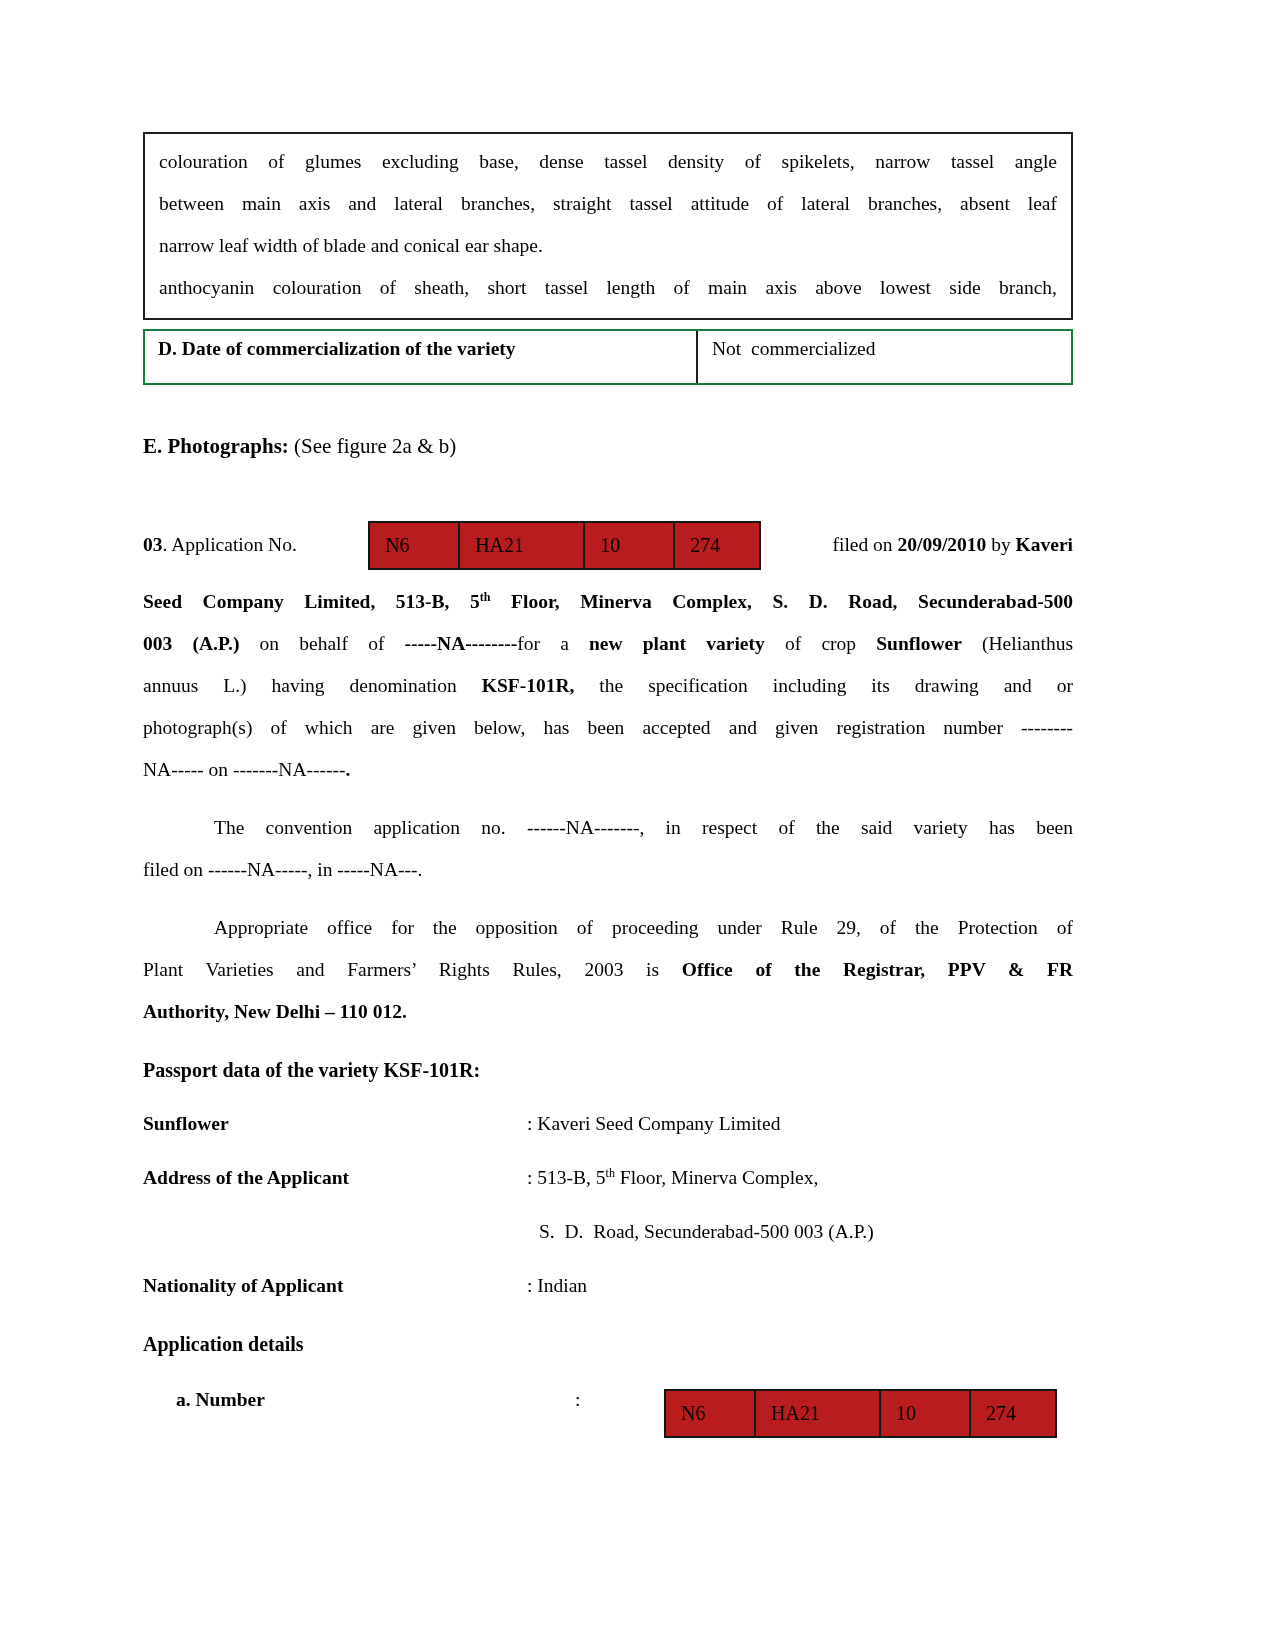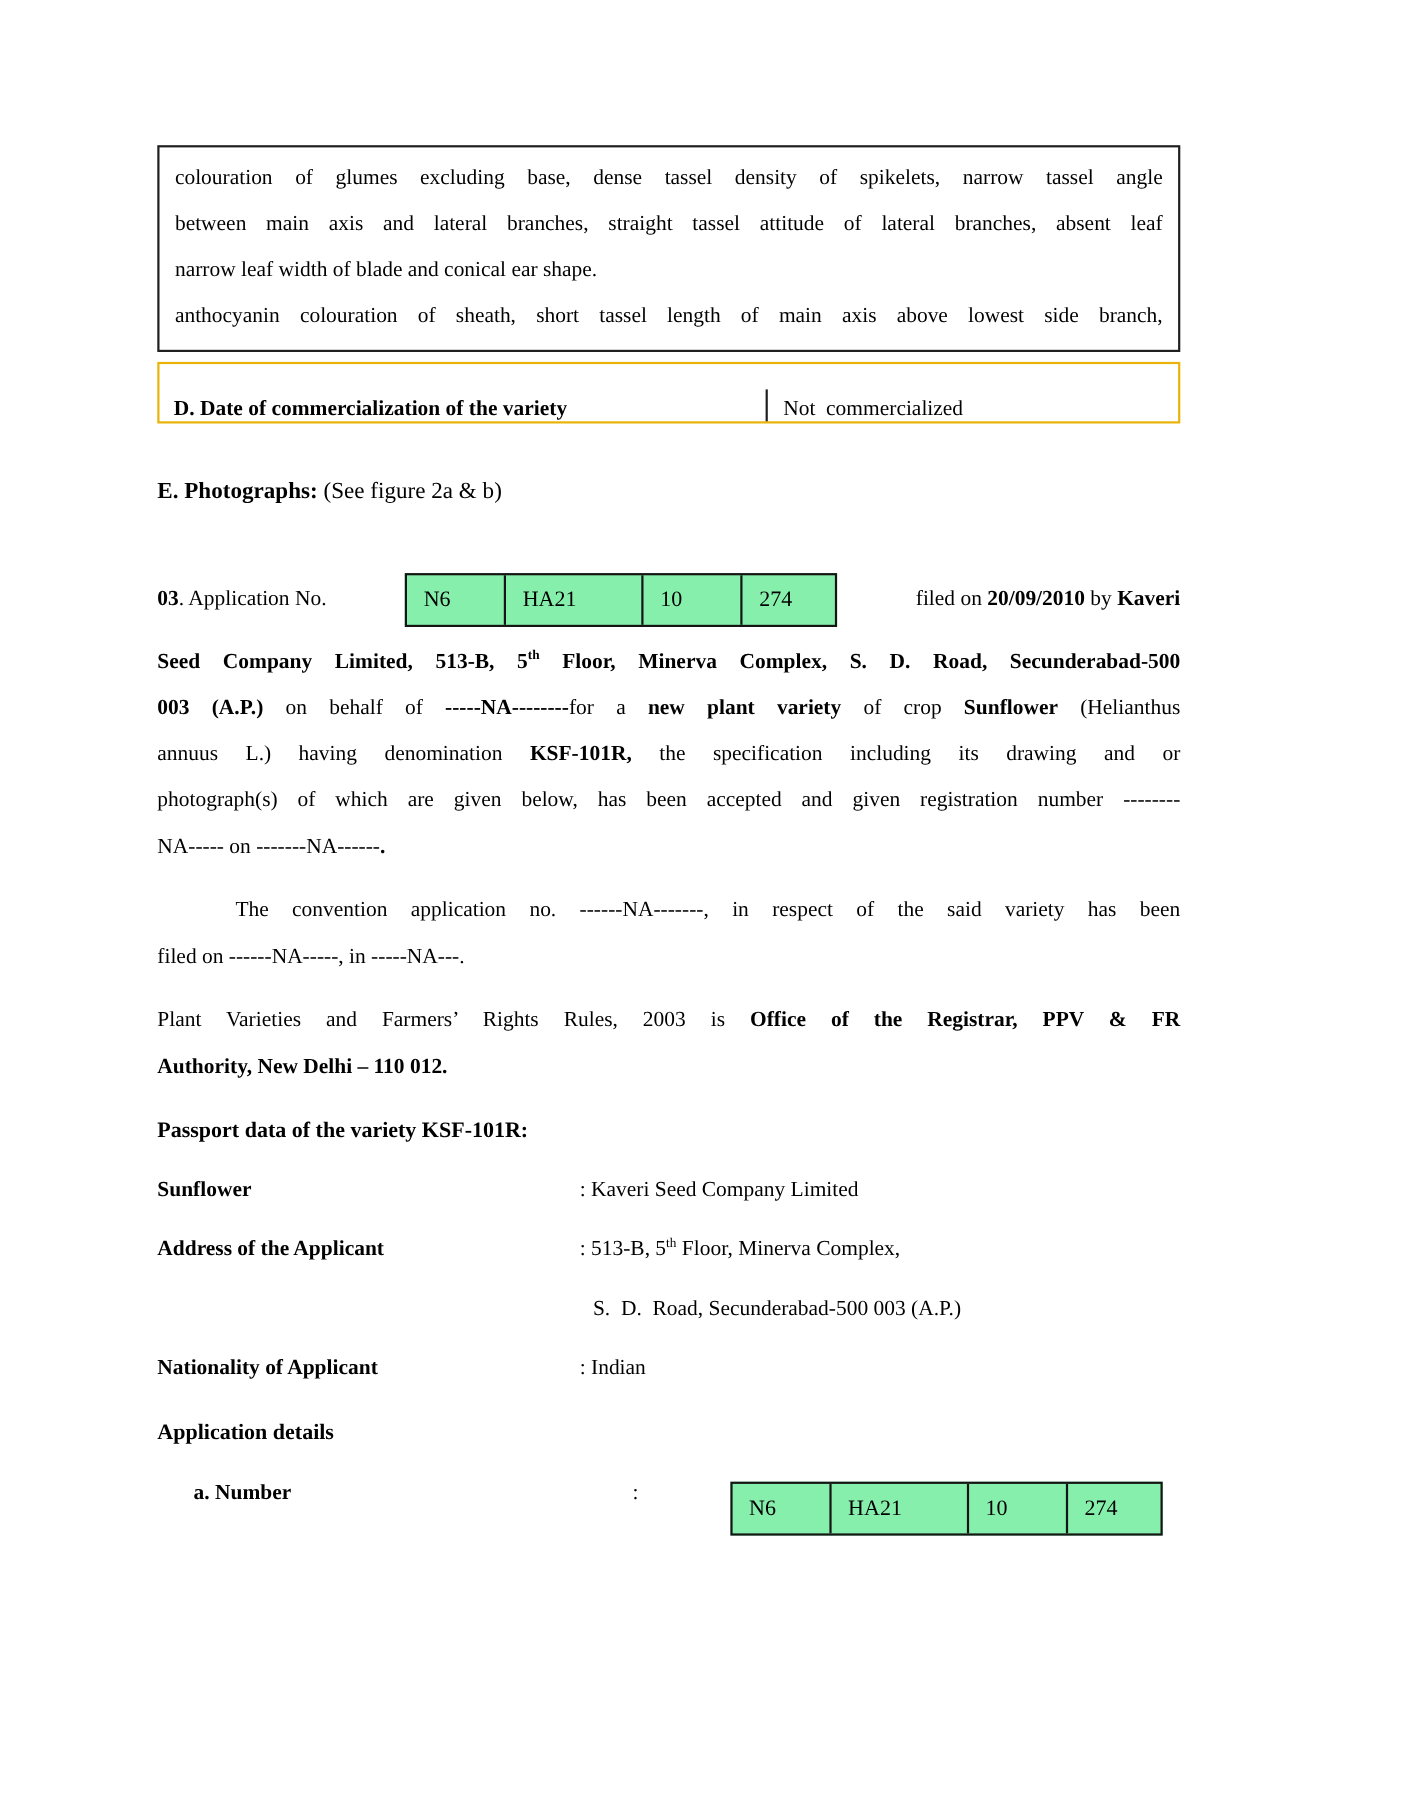--- a/index.html
+++ b/index.html
@@ -11,31 +11,31 @@
   .content { position:absolute; left:143px; top:132px; width:930px; font-size:19.5px; }
   .b { font-weight:bold; }
   .pre { white-space:pre-wrap; }
   sup { font-size:0.62em; line-height:0; }
 
   .box { border:2px solid #1f1f1f; padding:7px 14px 9px 14px; }
   .jline { line-height:42px; text-align:justify; }
   .jfull { text-align-last:justify; }
   .ind { text-indent:71px; }
 
-  .drow { border:2px solid #eab308; margin-top:9px; display:flex; height:52px; box-sizing:content-box;align-items:flex-end; }
+  .drow { border:2px solid #15803d; margin-top:9px; display:flex; height:52px; box-sizing:content-box; }
   .dcl { width:553px; border-right:2px solid #1f1f1f; padding:7px 10px 0 13px; box-sizing:border-box; font-weight:bold; }
   .dcr { flex:1; padding:7px 10px 0 14px; }
 
   .eline { margin-top:46px; font-size:21px; line-height:30px; }
 
   .p03 { margin-top:52px; }
   .l1 { display:flex; justify-content:space-between; align-items:center; height:64px; margin-bottom:4px; }
   .l1 .seg { white-space:nowrap; }
 
-  .itable { display:flex; border:2px solid #151515; height:45px; background:#86efac; }
+  .itable { display:flex; border:2px solid #151515; height:45px; background:#b91c1c; }
   .itable .cell { border-right:2px solid #151515; display:flex; align-items:center;
                   padding-left:15px; font-size:20px; box-sizing:border-box; }
   .itable .cell:last-child { border-right:none; }
   .c1 { width:90px; } .c2 { width:125px; } .c3 { width:90px; } .c4 { width:84px; }
 
   .para { margin-top:16px; }
   .hline { line-height:42px; margin-top:16px; font-size:20px; }
 
   .row { display:flex; line-height:42px; margin-top:12px; }
   .lbl { width:384px; font-weight:bold; flex-shrink:0; box-sizing:border-box; }
@@ -83,20 +83,21 @@
       <div class="jline jfull">photograph(s) of which are given below, has been accepted and given registration number --------</div>
       <div class="jline"><span>NA----- on -------NA------</span><span class="b">.</span></div>
     </div>
 
     <div class="para">
       <div class="jline jfull ind">The convention application no. ------NA-------, in respect of the said variety has been</div>
       <div class="jline">filed on ------NA-----, in -----NA---.</div>
     </div>
 
     <div class="para">
+      <div class="jline jfull ind">Appropriate office for the opposition of proceeding under Rule 29, of the Protection of</div>
       <div class="jline jfull"><span>Plant Varieties and Farmers’ Rights Rules, 2003 is </span><span class="b">Office of the Registrar, PPV &amp; FR</span></div>
       <div class="jline b">Authority, New Delhi – 110 012.</div>
     </div>
 
     <div class="hline b">Passport data of the variety KSF-101R:</div>
 
     <div class="row">
       <span class="lbl">Sunflower</span>
         <span class="val">: Kaveri Seed Company Limited</span>
     </div>

